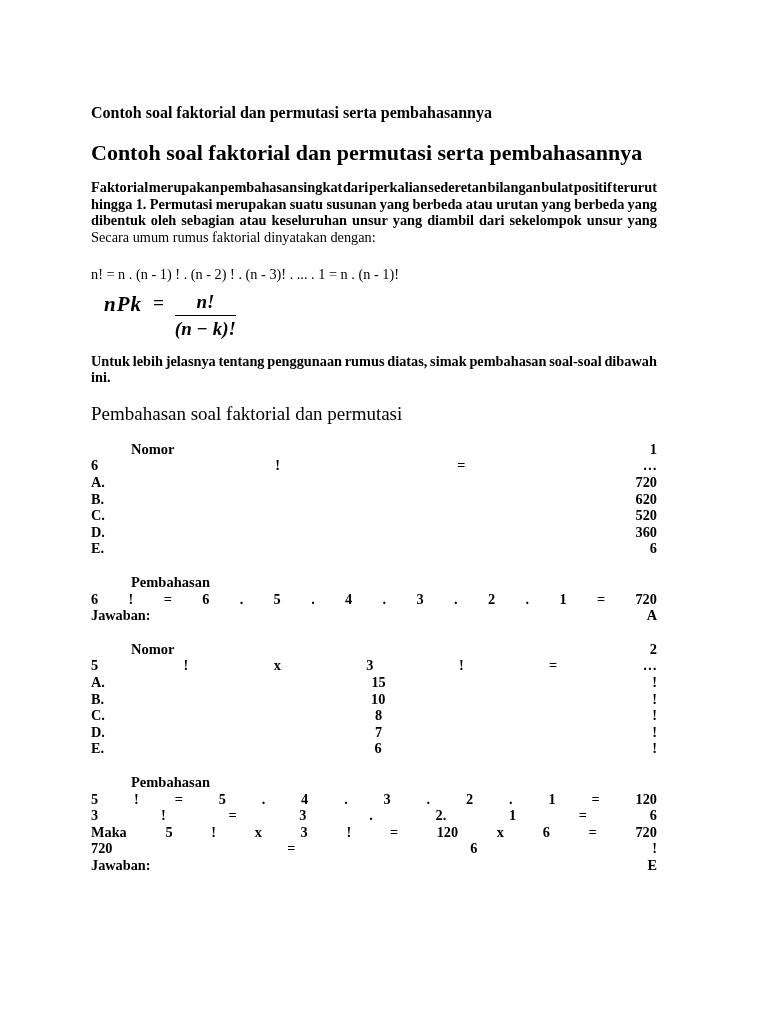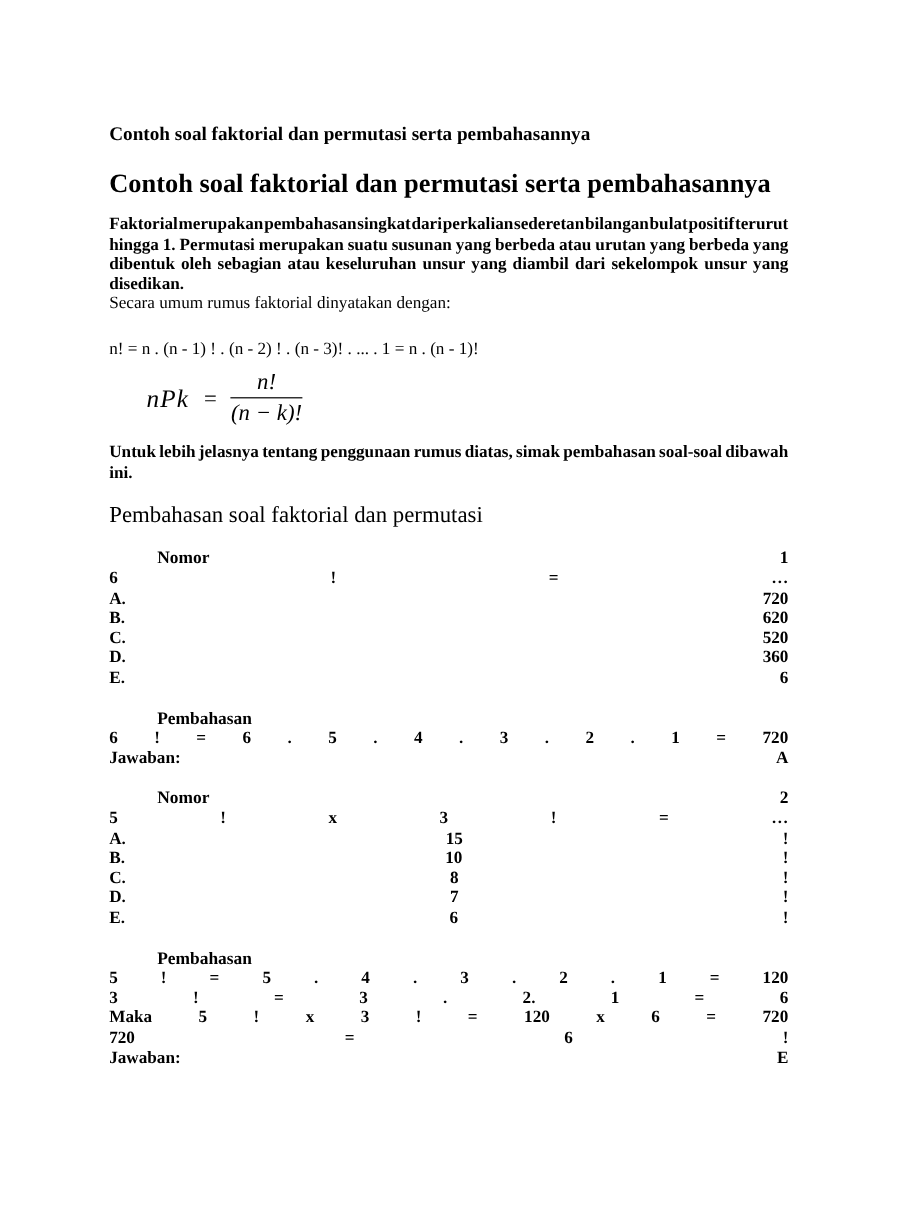--- a/index.html
+++ b/index.html
@@ -24,24 +24,25 @@
   }
   .line{font-size:14.3px;line-height:16.6px;}
   .trow{
     display:flex;justify-content:space-between;align-items:baseline;
     font-size:14.3px;line-height:16.6px;font-weight:bold;
   }
   .bold, .bold-line{font-weight:bold;font-size:14.5px;line-height:16.6px;margin-left:40px;}
   .intro{margin-top:13px;}
   .fact{margin-top:21px;}
   .math{
-    display:flex;align-items:center;
-    margin:9px 0 0 31px;
+    display:flex;align-items:flex-start;
+    margin:9px 0 0 13px;
     font-style:italic;
     width:max-content;
+    font-weight:bold;
   }
   .math .lhs{font-size:21px;letter-spacing:1px;}
   .math .eq{font-size:19px;margin:0 11px;}
   .frac{display:inline-flex;flex-direction:column;text-align:center;font-size:19px;}
   .frac .num{padding:0 16px 2px 16px;border-bottom:1.5px solid #000;line-height:1.1;}
   .frac .den{padding-top:2px;line-height:1.2;}
   .usage{margin-top:12px;}
   .section{
     margin:18px 0 0 0;
     font-size:19px;font-weight:normal;line-height:20px;
@@ -94,23 +95,20 @@
         <span class="tok">atau</span>
         <span class="tok">keseluruhan</span>
         <span class="tok">unsur</span>
         <span class="tok">yang</span>
         <span class="tok">diambil</span>
         <span class="tok">dari</span>
         <span class="tok">sekelompok</span>
         <span class="tok">unsur</span>
         <span class="tok">yang</span>
       </div>
-      <div class="trow">
-        <span class="tok">disedikan.</span>
-      </div>
     </div>
 
   <div class="line">Secara umum rumus faktorial dinyatakan dengan:</div>
 
   <div class="line fact">n! = n . (n - 1) ! . (n - 2) ! . (n - 3)! . ... . 1 = n . (n - 1)!</div>
 
 
   <div class="math">
     <span class="lhs">nPk</span>
     <span class="eq">=</span>

